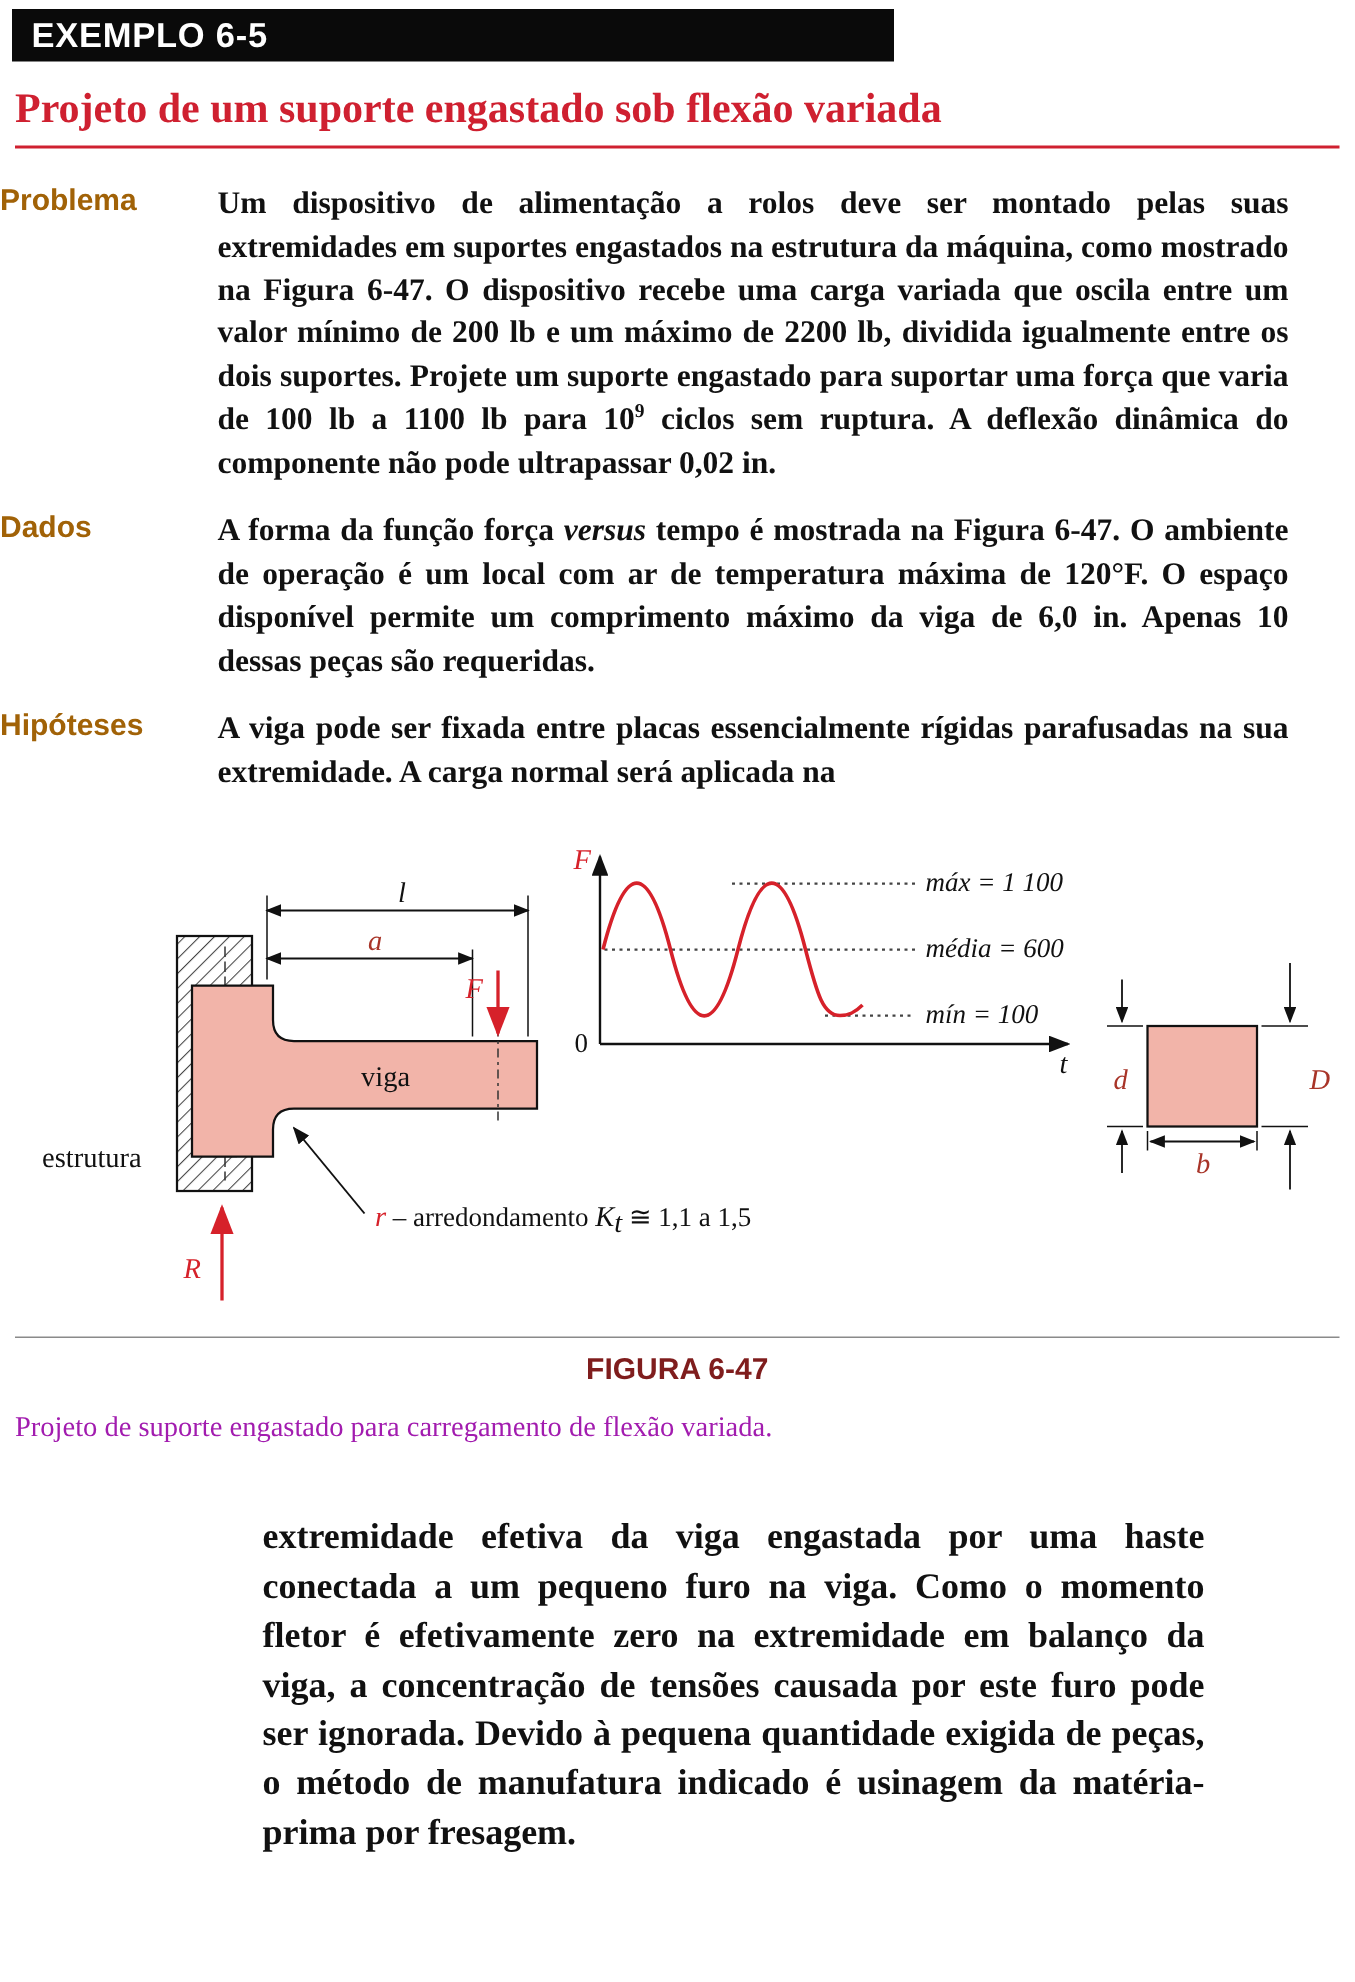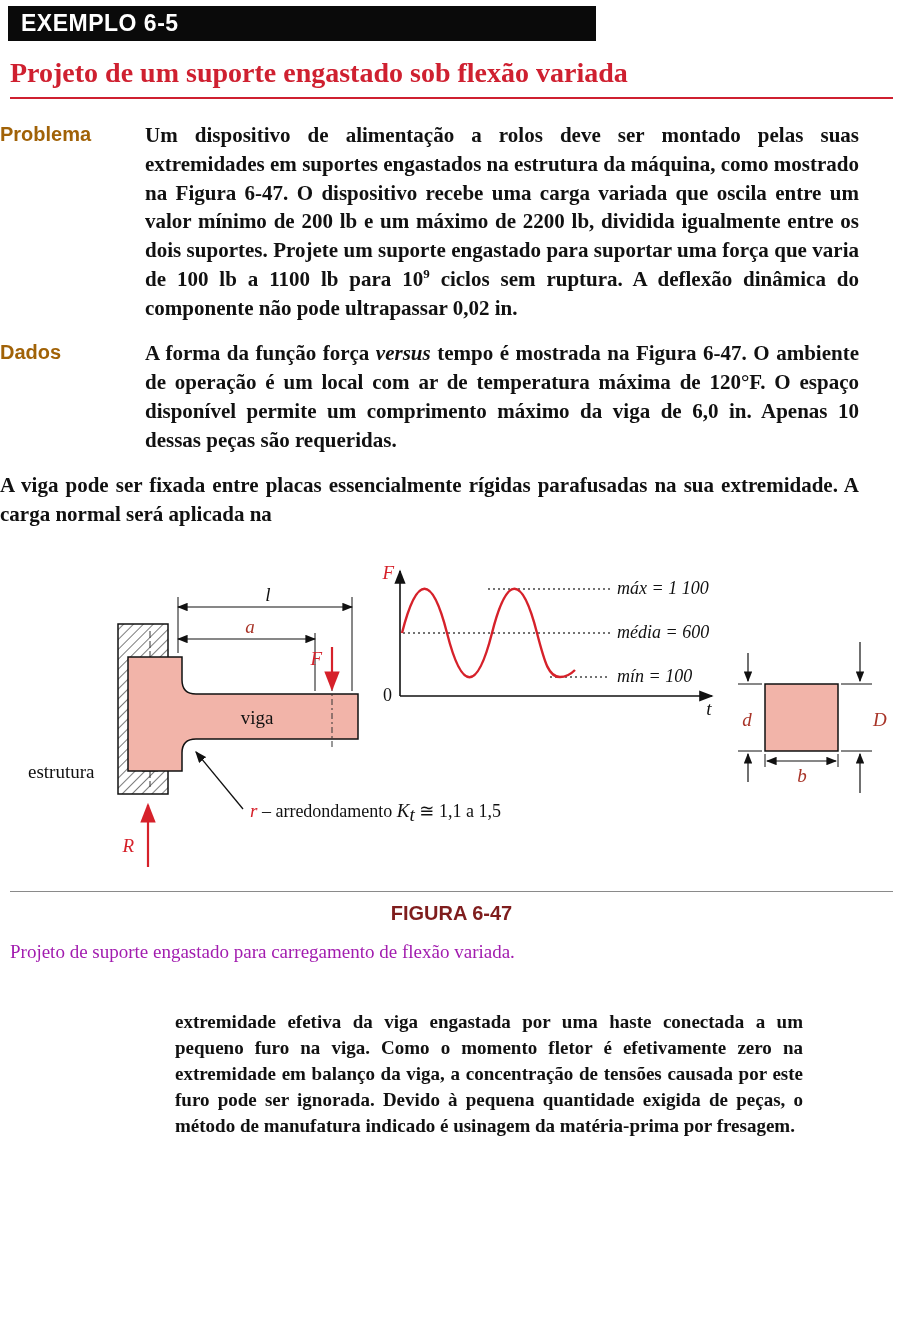--- a/index.html
+++ b/index.html
@@ -36,21 +36,21 @@
   .red2{fill:#a83428;}
   .thin{stroke:#111;stroke-width:1;}
   .dim{stroke:#111;stroke-width:1.2;}
   .dot{stroke:#444;stroke-width:1.5;stroke-dasharray:2 3;}
 
   .figure-footer{margin:10px 10px 0 10px;border-top:1px solid #8a8a8a;padding-top:10px;}
   .figure-label{font-family:"Liberation Sans",sans-serif;font-weight:bold;font-size:20px;color:#7f1d1d;text-align:center;}
   .figure-caption{margin:16px 0 0 0;font-family:Liberation Serif, serif;font-size:19px;color:#a21caf;}
 
   
-  .continuation{margin:46px 0 0 175px;width:628px;font-weight:bold;font-size:19px;
+  .continuation{margin:46px 0 0 175px;width:628px;font-weight:bold;font-size:24px;
     line-height:1.37;text-align:justify;}
 </style>
 </head>
 <body>
 
 <div class="page">
 
   <header class="example-bar">
     <span>EXEMPLO 6-5</span>
   </header>
@@ -66,20 +66,21 @@
   </section>
 
   <section class="section">
     <div class="section-label">Dados</div>
     <div class="section-body">
       <p><span>A forma da função força </span><em class="vi">versus</em><span> tempo é mostrada na Figura 6-47. O ambiente de operação é um local com ar de temperatura máxima de 120°F. O espaço disponível permite um comprimento máximo da viga de 6,0 in. Apenas 10 dessas peças são requeridas.</span></p>
     </div>
   </section>
 
   <section class="section">
+    <div class="section-label">Hipóteses</div>
     <div class="section-body">
       <p><span>A viga pode ser fixada entre placas essencialmente rígidas parafusadas na sua extremidade. A carga normal será aplicada na</span></p>
     </div>
   </section>
 
   <div class="figure-wrap">
     <svg class="figure-svg" width="880" height="332" viewBox="0 0 880 332">
       <defs>
         <pattern id="hatch" width="7" height="7" patternUnits="userSpaceOnUse" patternTransform="rotate(45)">
           <rect width="7" height="7" fill="#ffffff"></rect>

